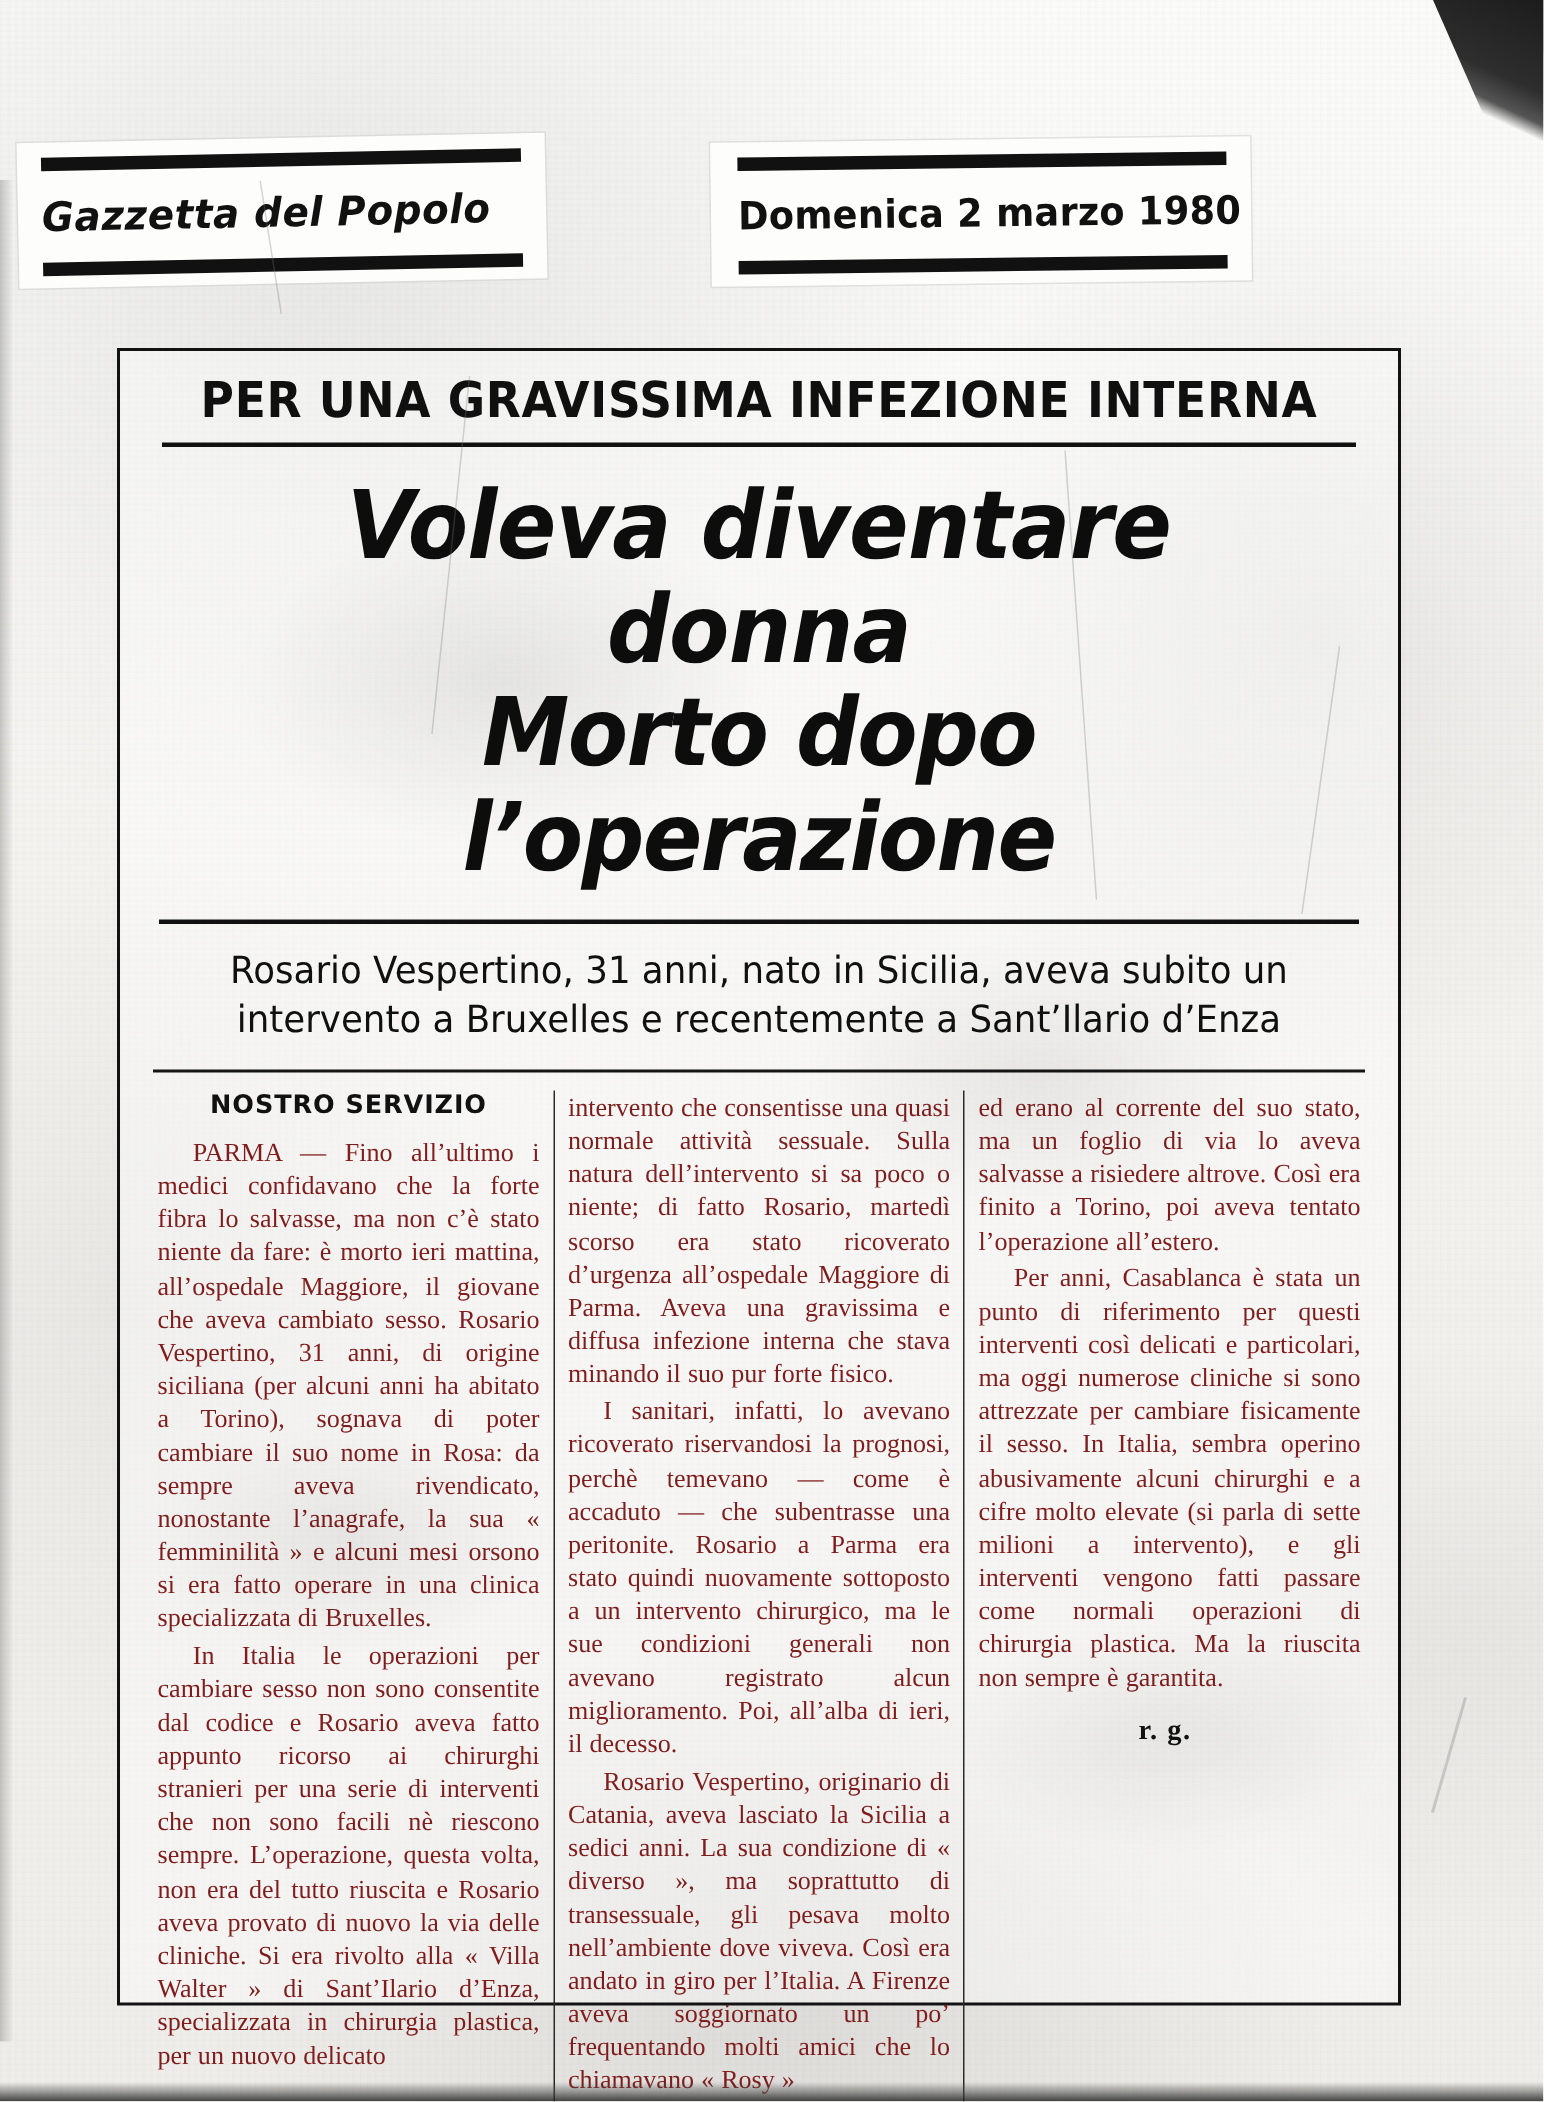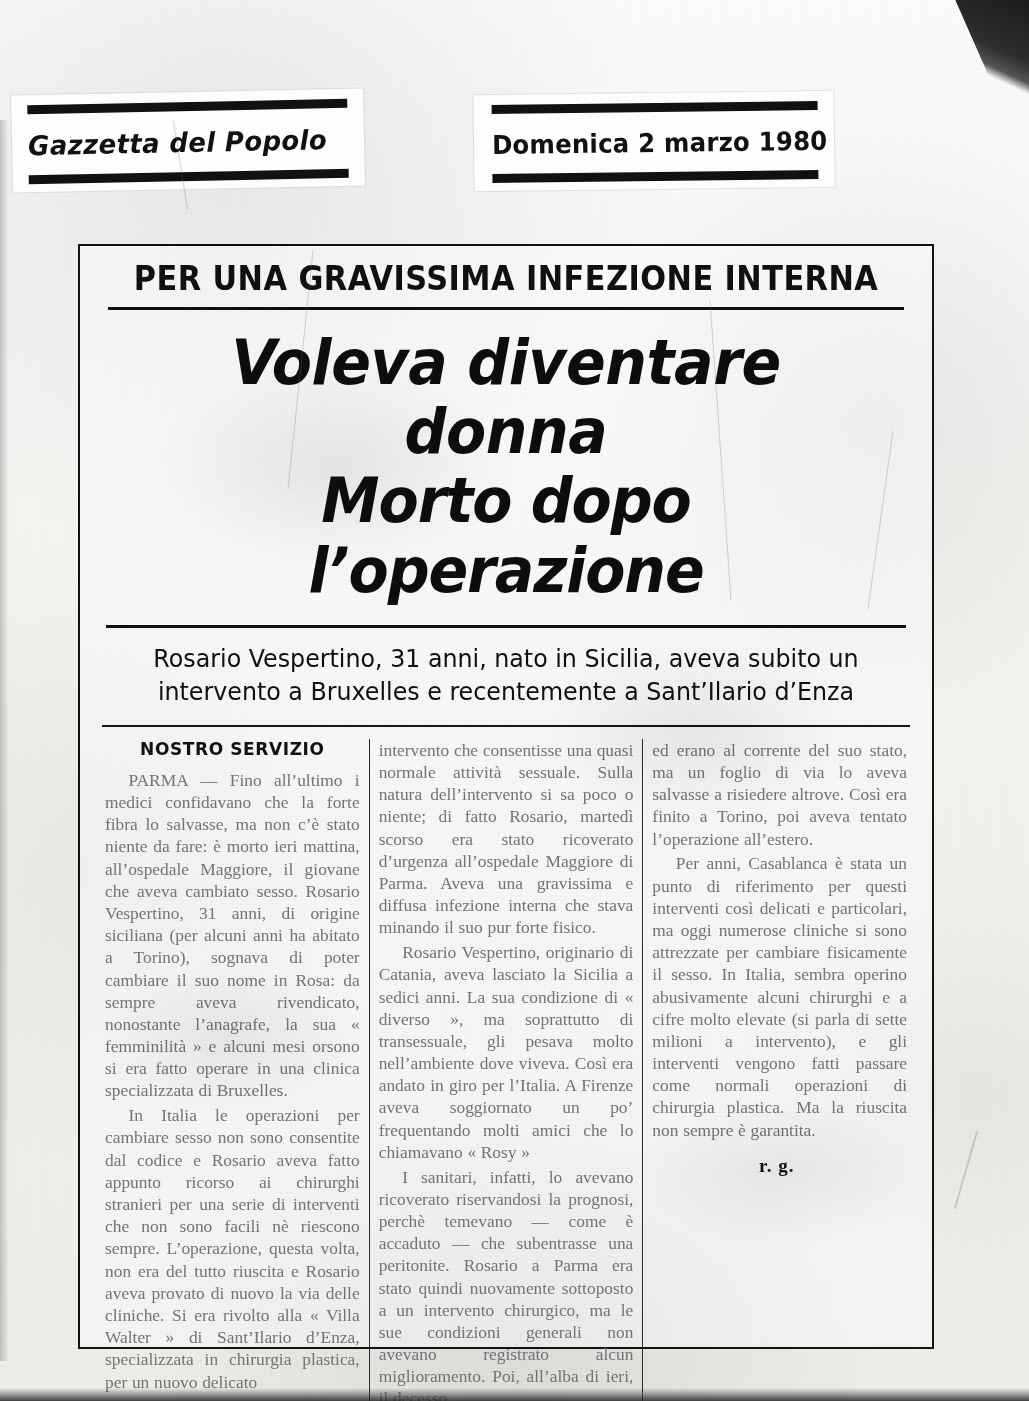--- a/index.html
+++ b/index.html
@@ -125,21 +125,21 @@
     color: #111;
     white-space: nowrap;
     transform: scaleX(0.94);
     transform-origin: left center;
   }
 
   
   .article {
     position: absolute;
     left: 78px;
-    top: 244px;
+    top: 232px;
     width: 856px;
     height: 1105px;
     border: 2px solid #121212;
     background: rgba(255,255,255,0.38);
     box-sizing: border-box;
     padding: 14px 16px 10px 16px;
   }
 
   .kicker {
     font-family: "DejaVu Sans", sans-serif;
@@ -215,21 +215,21 @@
     letter-spacing: 0.6px;
     text-align: center;
     color: #111;
     margin-bottom: 10px;
   }
 
   .body-p {
     font-family: "Liberation Serif", serif;
     font-size: 17.4px;
     line-height: 1.275;
-    color: #737373;
+    color: #7f1d1d;
     text-align: justify;
     text-indent: 1.35em;
     margin: 0;
     -webkit-hyphens: auto;
     hyphens: auto;
     word-spacing: 0.02em;
   }
   .body-p + .body-p { margin-top: 0.15em; }
   .body-p.no-indent { text-indent: 0; }
 
@@ -303,22 +303,22 @@
 
     <div class="cols">
       <div class="col">
         <div class="service-head">NOSTRO SERVIZIO</div>
         <p class="body-p">PARMA — Fino all’ultimo i medici confidavano che la forte fibra lo salvasse, ma non c’è stato niente da fare: è morto ieri mattina, all’ospedale Maggiore, il giovane che aveva cambiato sesso. Rosario Vespertino, 31 anni, di origine siciliana (per alcuni anni ha abitato a Torino), sognava di poter cambiare il suo nome in Rosa: da sempre aveva rivendicato, nonostante l’anagrafe, la sua « femminilità » e alcuni mesi orsono si era fatto operare in una clinica specializzata di Bruxelles.</p>
         <p class="body-p">In Italia le operazioni per cambiare sesso non sono consentite dal codice e Rosario aveva fatto appunto ricorso ai chirurghi stranieri per una serie di interventi che non sono facili nè riescono sempre. L’operazione, questa volta, non era del tutto riuscita e Rosario aveva provato di nuovo la via delle cliniche. Si era rivolto alla « Villa Walter » di Sant’Ilario d’Enza, specializzata in chirurgia plastica, per un nuovo delicato</p>
       </div>
 
       <div class="col">
         <p class="body-p no-indent">intervento che consentisse una quasi normale attività sessuale. Sulla natura dell’intervento si sa poco o niente; di fatto Rosario, martedì scorso era stato ricoverato d’urgenza all’ospedale Maggiore di Parma. Aveva una gravissima e diffusa infezione interna che stava minando il suo pur forte fisico.</p>
+        <p class="body-p">I sanitari, infatti, lo avevano ricoverato riservandosi la prognosi, perchè temevano — come è accaduto — che subentrasse una peritonite. Rosario a Parma era stato quindi nuovamente sottoposto a un intervento chirurgico, ma le sue condizioni generali non avevano registrato alcun miglioramento. Poi, all’alba di ieri, il decesso.</p>
         <p class="body-p">Rosario Vespertino, originario di Catania, aveva lasciato la Sicilia a sedici anni. La sua condizione di « diverso », ma soprattutto di transessuale, gli pesava molto nell’ambiente dove viveva. Così era andato in giro per l’Italia. A Firenze aveva soggiornato un po’ frequentando molti amici che lo chiamavano « Rosy »</p>
-        <p class="body-p">I sanitari, infatti, lo avevano ricoverato riservandosi la prognosi, perchè temevano — come è accaduto — che subentrasse una peritonite. Rosario a Parma era stato quindi nuovamente sottoposto a un intervento chirurgico, ma le sue condizioni generali non avevano registrato alcun miglioramento. Poi, all’alba di ieri, il decesso.</p>
       </div>
 
       <div class="col">
         <p class="body-p no-indent">ed erano al corrente del suo stato, ma un foglio di via lo aveva salvasse a risiedere altrove. Così era finito a Torino, poi aveva tentato l’operazione all’estero.</p>
         <p class="body-p">Per anni, Casablanca è stata un punto di riferimento per questi interventi così delicati e particolari, ma oggi numerose cliniche si sono attrezzate per cambiare fisicamente il sesso. In Italia, sembra operino abusivamente alcuni chirurghi e a cifre molto elevate (si parla di sette milioni a intervento), e gli interventi vengono fatti passare come normali operazioni di chirurgia plastica. Ma la riuscita non sempre è garantita.</p>
         <div class="signature">r. g.</div>
       </div>
     </div>
 
     <div class="ink-noise"></div>

